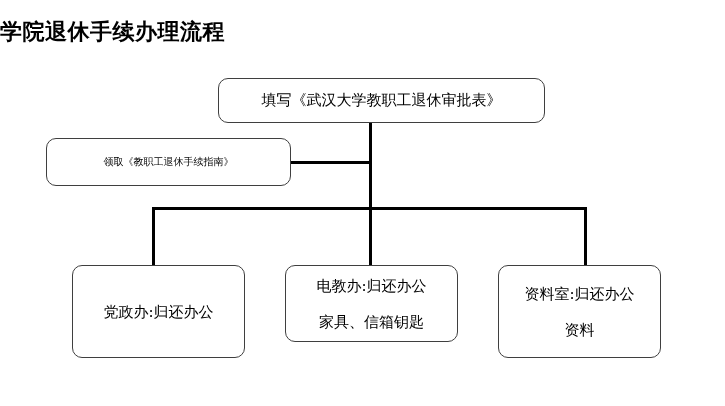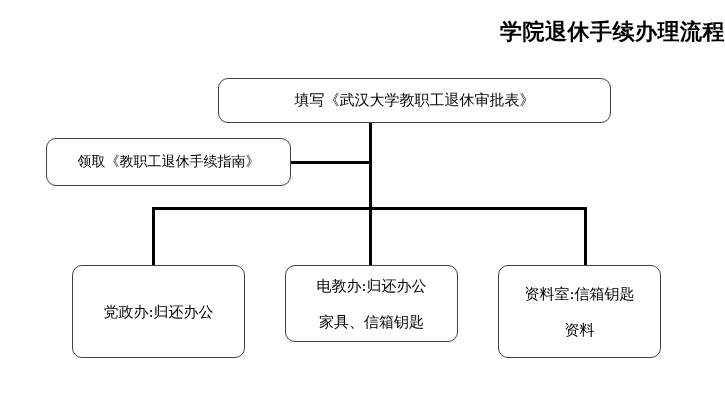--- a/index.html
+++ b/index.html
@@ -15,21 +15,21 @@
     width: 725px;
     height: 406px;
     background: #ffffff;
     overflow: hidden;
   }
   #title {
     position: absolute;
     left: 0;
     top: 17px;
     width: 725px;
-    text-align: right;
+    text-align: left;
     font-family: "DejaVu Sans", "Liberation Sans", sans-serif;
     font-weight: bold;
     font-size: 22px;
     line-height: 30px;
     color: #000000;
     letter-spacing: 0.5px;
   }
   .node {
     position: absolute;
     box-sizing: border-box;
@@ -46,29 +46,29 @@
     z-index: 3;
   }
   .node .line {
     display: block;
     text-align: center;
     white-space: nowrap;
   }
   #node-top {
     left: 218px;
     top: 78px;
-    width: 393px;
+    width: 327px;
     height: 45px;
   }
   #node-guide {
     left: 46px;
     top: 138px;
     width: 245px;
     height: 48px;
-    font-size: 14px;
+    font-size: 10px;
   }
   #node-party {
     left: 72px;
     top: 265px;
     width: 173px;
     height: 93px;
     gap: 12px;
   }
   #node-etech {
     left: 285px;
@@ -129,17 +129,17 @@
   <div class="node" id="node-party">
     <span class="line">党政办:归还办公</span>
   </div>
 
   <div class="node" id="node-etech">
     <span class="line">电教办:归还办公</span>
     <span class="line">家具、信箱钥匙</span>
   </div>
 
   <div class="node" id="node-library">
-    <span class="line">资料室:信箱钥匙</span>
+    <span class="line">资料室:归还办公</span>
     <span class="line">资料</span>
   </div>
 
 </div>
 
 </body></html>

